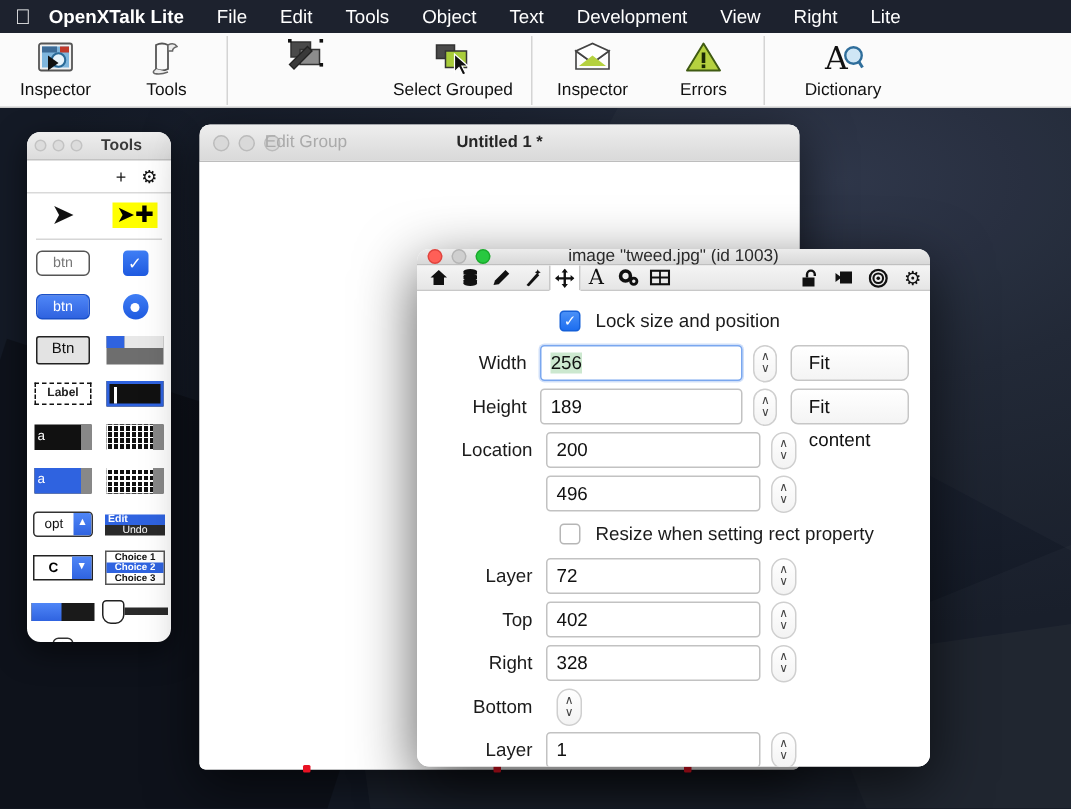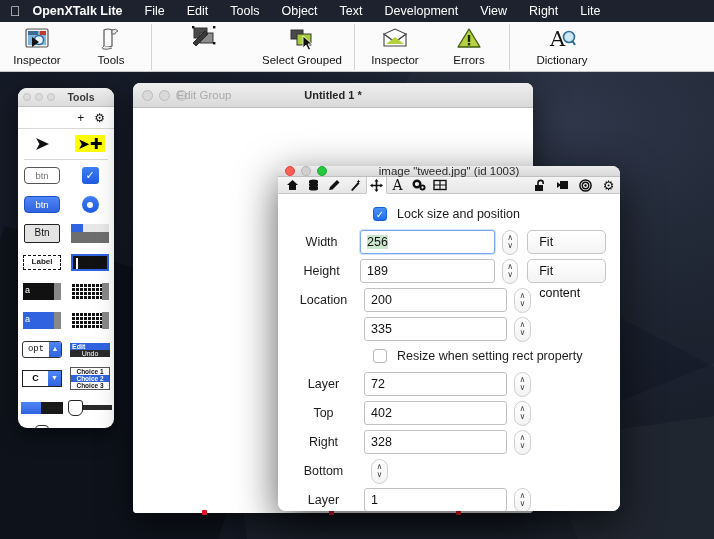--- a/index.html
+++ b/index.html
@@ -92,21 +92,21 @@
   .scrollfield { width:38px; height:17px; background:#111; position:relative; display:flex; }
   .scrollfield .txt { flex:1; color:#fff; font-size:9px; padding-left:2px; line-height:15px; }
   .scrollfield .bar { width:7px; background:#888; }
   .scrollfield .txt.sel { background:#2f63e0; }
   .tablegrid { width:38px; height:17px; background:#111; display:flex; }
   .tablegrid .g { flex:1; background:
       repeating-linear-gradient(to right,#fff 0 1px,transparent 1px 4px),
       repeating-linear-gradient(to bottom,#fff 0 1px,transparent 1px 4px), #111; }
   .tablegrid .bar { width:7px; background:#888; }
   .opt-sw { width:40px; height:17px; border:1.5px solid #333; border-radius:3px; display:flex; background:#fff; overflow:hidden; }
-  .opt-sw .t { flex:1; font-size:9px; text-align:center; line-height:14px; color:#111;font-family:Liberation Mono, monospace; }
+  .opt-sw .t { flex:1; font-size:9px; text-align:center; line-height:14px; color:#111; }
   .opt-sw .a { width:12px; background:linear-gradient(#4f86f7,#2f63e0); color:#fff; font-size:7px; text-align:center; line-height:14px; }
   .combo-sw { width:40px; height:17px; border:1.5px solid #222; display:flex; background:#fff; }
   .combo-sw .t { flex:1; font-size:9px; font-weight:bold; text-align:center; line-height:14px; }
   .combo-sw .a { width:13px; background:linear-gradient(#4f86f7,#2f63e0); color:#fff; font-size:7px; text-align:center; line-height:14px; }
   .menu-sw { width:40px; }
   .menu-sw .hd { background:#2f63e0; color:#fff; font-size:7px; font-weight:bold; padding-left:2px; }
   .menu-sw .bd { background:#2a2a2a; color:#fff; font-size:7px; text-align:center; }
   .list-sw { width:40px; background:#fff; border:1px solid #555; }
   .list-sw div { font-size:6.5px; text-align:center; font-weight:bold; color:#111; }
   .list-sw div.on { background:#2f63e0; color:#fff; }
@@ -174,21 +174,21 @@
     width:21px; display:flex; align-items:center; justify-content:center;
     font-size:12px; color:#111;
   }
   .ins-tab.active { background:#fff; border-left:1px solid #c8c8c8; border-right:1px solid #c8c8c8; border-bottom:1px solid #fff; margin-bottom:-1px; }
   .ins-tab-spacer { flex:1; }
   .ins-tab.right { width:23px; }
 
   .ins-content { flex:1; padding:8px 14px 0 14px; background:#fff; }
 
   .row { display:flex; align-items:center; height:28px; margin-bottom:1px; }
-  .row-label { width:72px; text-align:center; padding-right:9px; font-size:12.5px; color:#1b1b1b; }
+  .row-label { width:72px; text-align:right; padding-right:9px; font-size:12.5px; color:#1b1b1b; }
   .inp {
     width:143px; height:24px;
     border:1px solid #c2c2c2; border-radius:3px;
     background:#fff; font-size:12.5px; color:#111;
     padding:0 6px; line-height:22px;
     font-family:"Liberation Sans", sans-serif;
   }
   .inp.focused { border:1.5px solid #7aa7ef; box-shadow:0 0 0 1px rgba(122,167,239,0.35); }
   .inp .selected-text { background:#cce8cf; }
   .stepper {
@@ -589,21 +589,21 @@
       <span class="row-label">Location</span>
       <span class="inp"><span>200</span></span>
       <span class="stepper">
           <span>∧</span>
           <span>∨</span>
         </span>
     </div>
 
     <div class="row">
       <span class="row-label"></span>
-      <span class="inp"><span>335</span></span>
+      <span class="inp"><span>496</span></span>
       <span class="stepper">
           <span>∧</span>
           <span>∨</span>
         </span>
     </div>
 
     <div class="checkrow">
       <span class="cbx"></span>
       <span class="cbl">Resize when setting rect property</span>
     </div>

